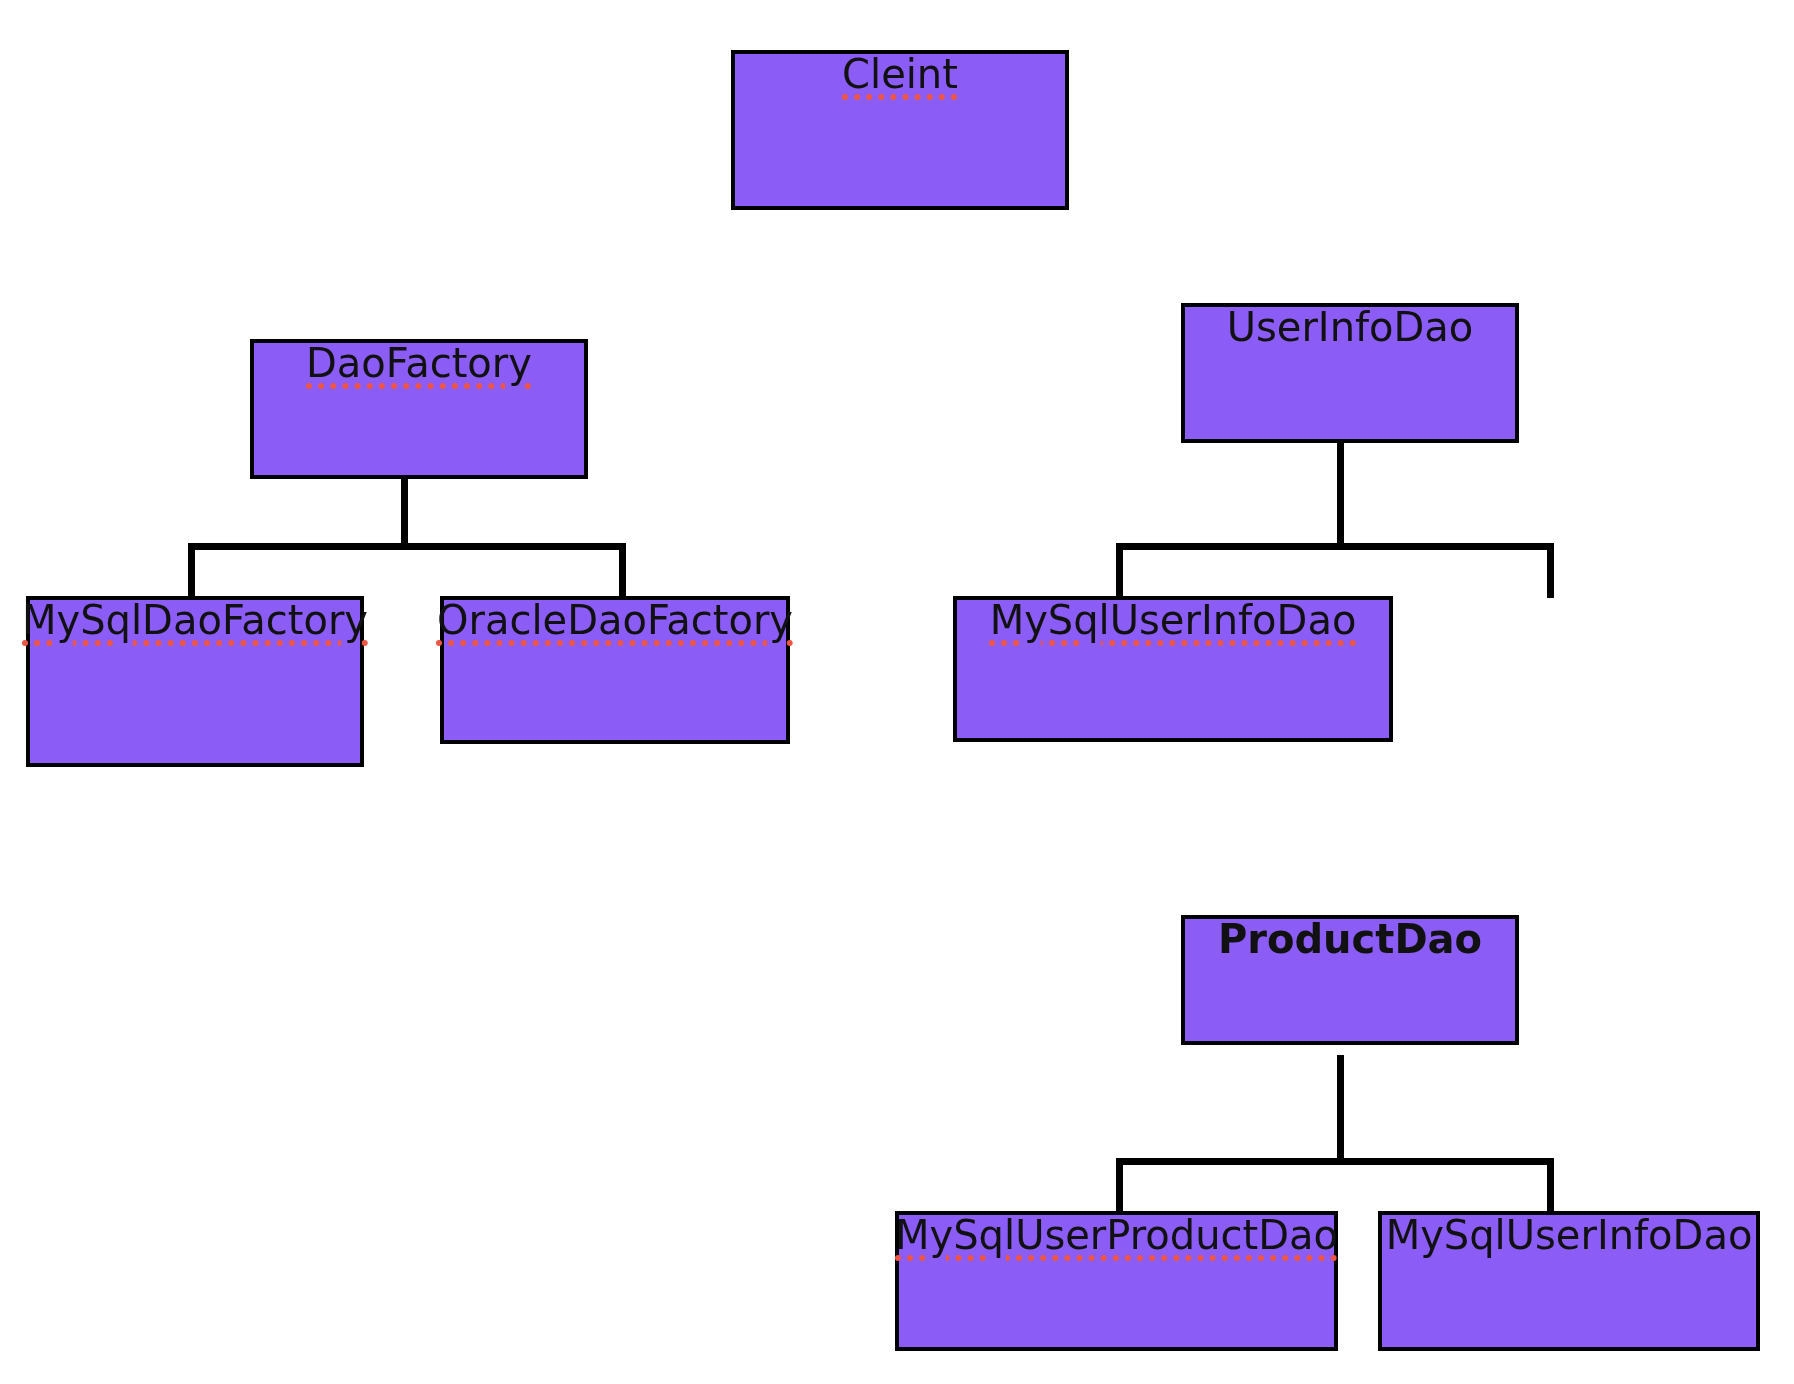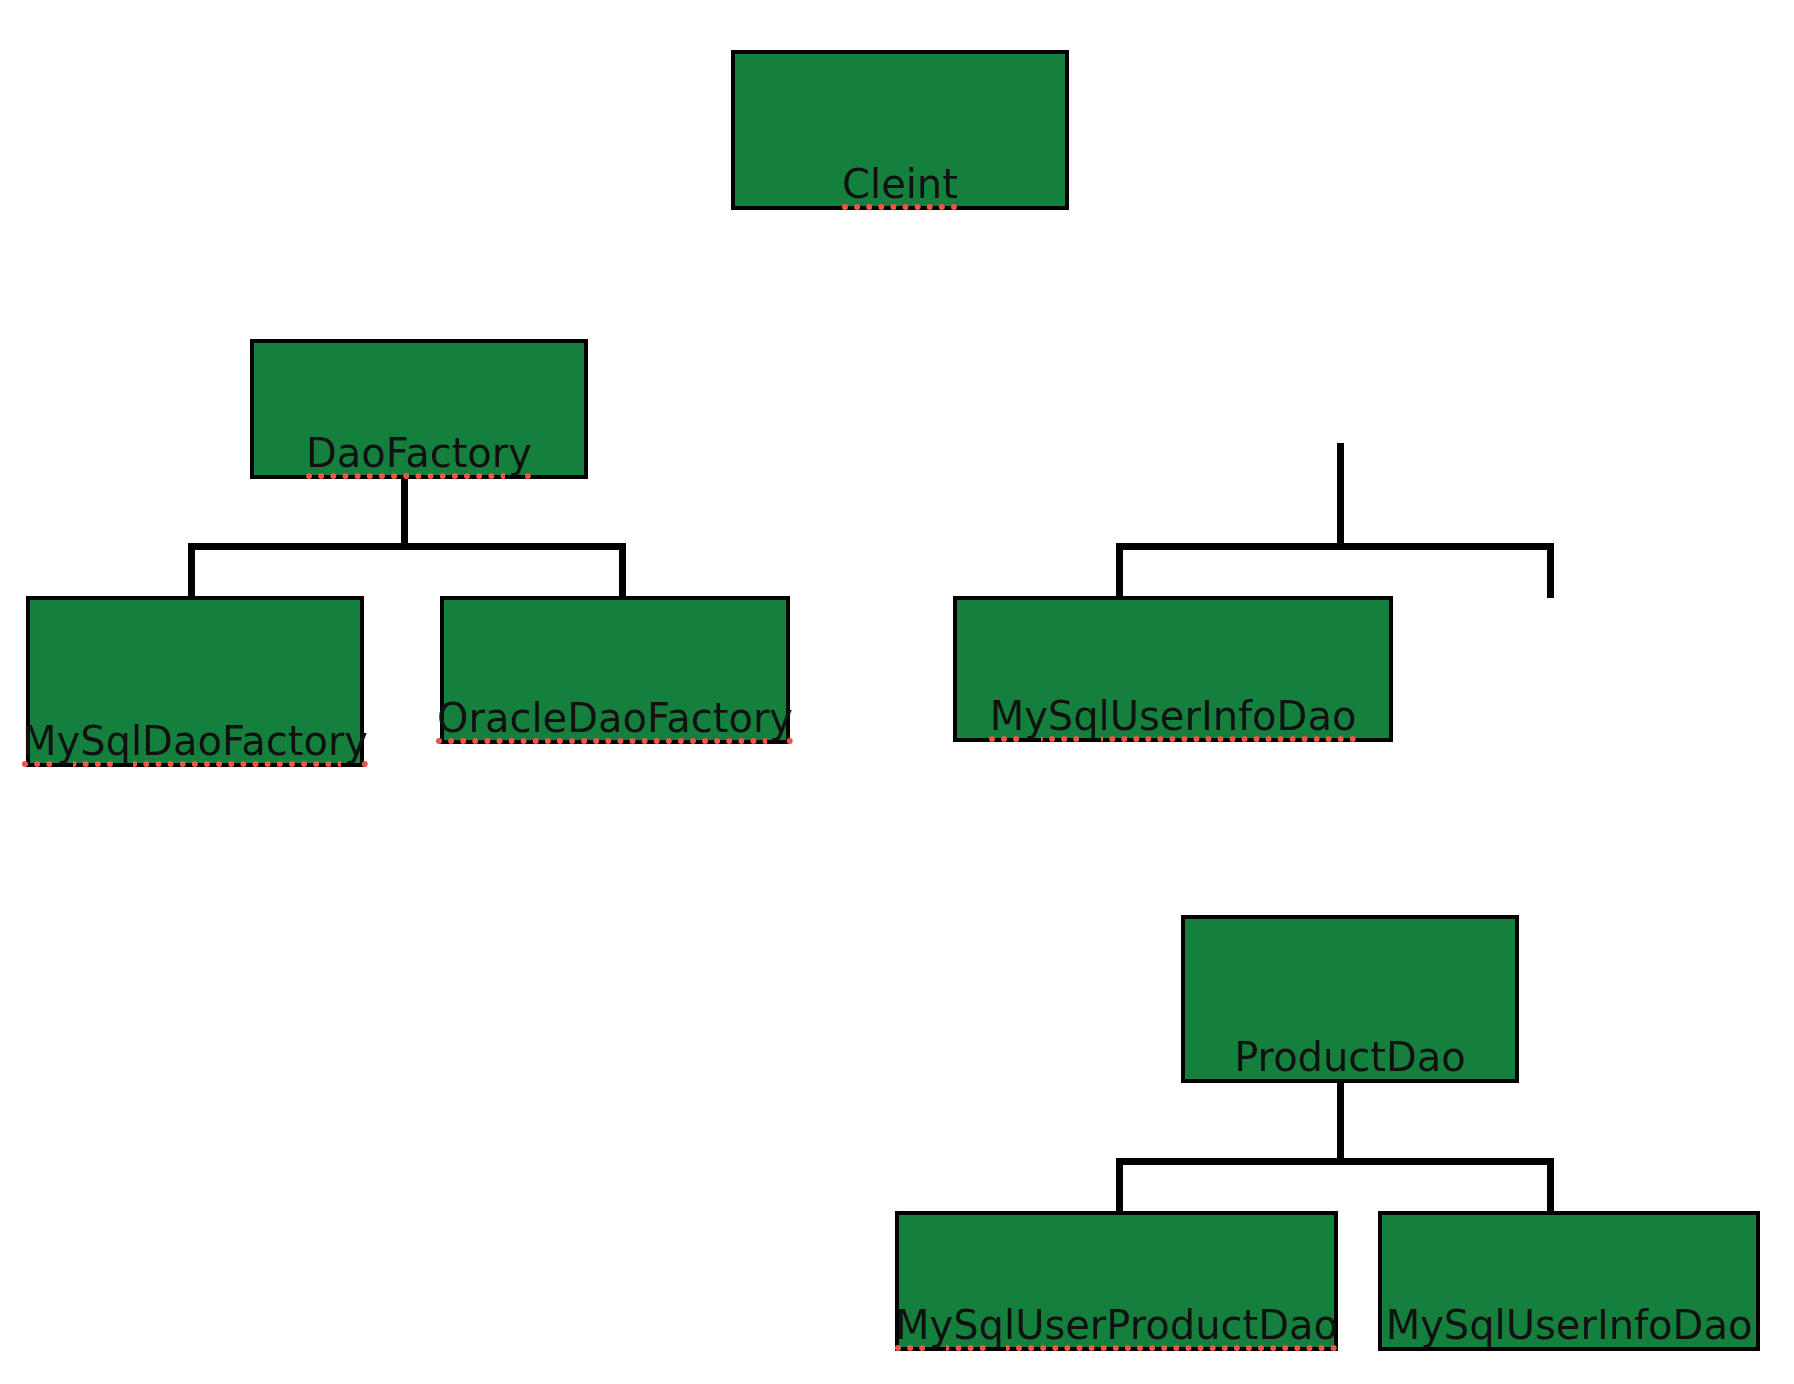--- a/index.html
+++ b/index.html
@@ -14,23 +14,23 @@
     position: relative;
     width: 1794px;
     height: 1384px;
     background: #ffffff;
     overflow: hidden;
   }
   .node {
     position: absolute;
     box-sizing: border-box;
     border: 4px solid #000000;
-    background: #15803d;
+    background: #8b5cf6;
     display: flex;
-    align-items: flex-end;
+    align-items: flex-start;
     justify-content: center;
     z-index: 3;
   }
   .node-label {
     font-size: 40px;
     line-height: 1;
     color: #111111;
     white-space: nowrap;
     position: relative;
     padding-bottom: 2px;
@@ -72,32 +72,35 @@
   <div class="conn conn-v" style="left:619px; top:543px; height:55px;"></div>
 
   <div class="node" style="left:26px; top:596px; width:338px; height:171px;">
     <span class="node-label misspelled">MySqlDaoFactory</span>
   </div>
 
   <div class="node" style="left:440px; top:596px; width:350px; height:148px;">
     <span class="node-label misspelled">OracleDaoFactory</span>
   </div>
 
+  <div class="node" style="left:1181px; top:303px; width:338px; height:140px;">
+    <span class="node-label">UserInfoDao</span>
+  </div>
 
   <div class="conn conn-v" style="left:1337px; top:443px; height:103px;"></div>
   <div class="conn conn-h" style="left:1116px; top:543px; width:438px;"></div>
   <div class="conn conn-v" style="left:1116px; top:543px; height:55px;"></div>
   <div class="conn conn-v" style="left:1547px; top:543px; height:55px;"></div>
 
   <div class="node" style="left:953px; top:596px; width:440px; height:146px;">
     <span class="node-label misspelled">MySqlUserInfoDao</span>
   </div>
 
 
-  <div class="node" style="left:1181px; top:915px; width:338px; height:168px;">
+  <div class="node" style="left:1181px; top:915px; width:338px; height:130px;font-weight:bold;">
     <span class="node-label">ProductDao</span>
   </div>
 
   <div class="conn conn-v" style="left:1337px; top:1055px; height:110px;"></div>
   <div class="conn conn-h" style="left:1116px; top:1158px; width:438px;"></div>
   <div class="conn conn-v" style="left:1116px; top:1158px; height:55px;"></div>
   <div class="conn conn-v" style="left:1547px; top:1158px; height:55px;"></div>
 
   <div class="node" style="left:895px; top:1211px; width:443px; height:140px;">
     <span class="node-label misspelled">MySqlUserProductDao</span>

